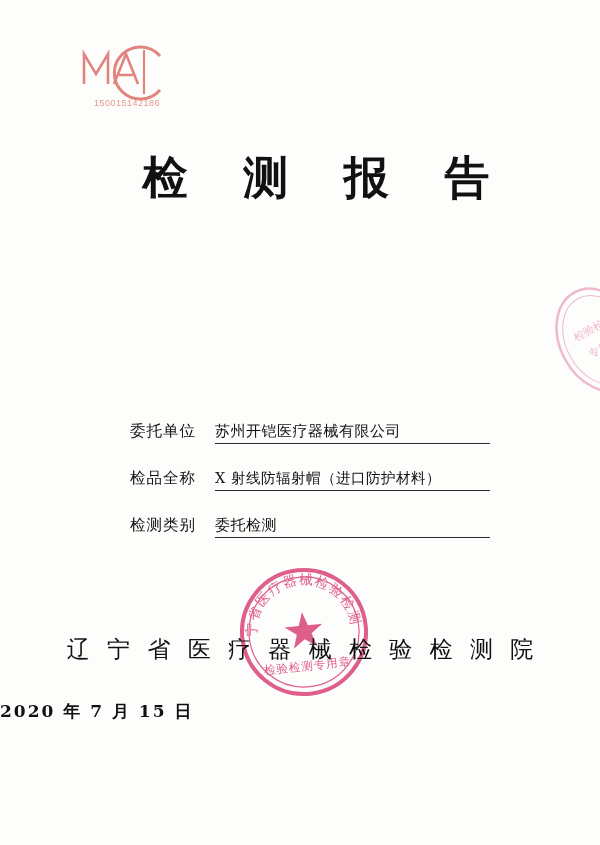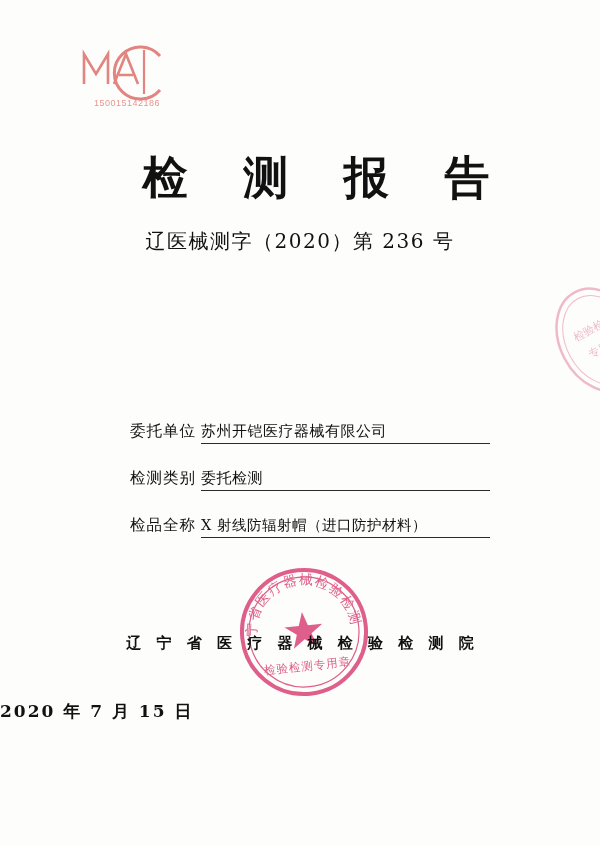--- a/index.html
+++ b/index.html
@@ -86,43 +86,43 @@
   .field-label {
     font-size: 15.5px;
     letter-spacing: 1px;
     white-space: nowrap;
     font-family: "DejaVu Serif", serif;
     color: #111;
     padding-bottom: 2px;
   }
   .field-value {
     flex: 1;
-    margin-left: 5px;
+    margin-left: 19px;
     border-bottom: 1px solid #2a2a2a;
     font-size: 15px;
     letter-spacing: 0.5px;
     white-space: nowrap;
     font-family: "DejaVu Serif", serif;
     color: #111;
     padding-bottom: 2px;
     overflow: hidden;
   }
   .field-row.wide .field-value { font-size: 14.5px; }
 
   
   .issuer {
     position: absolute;
     top: 634px;
     left: 0;
     width: 600px;
     text-align: center;
-    font-size: 15px;
+    font-size: 23px;
     letter-spacing: 5px;
     text-indent: 5px;
-    font-weight: bold;
+    font-weight: normal;
     font-family: "DejaVu Serif", serif;
     color: #111;
   }
   .issue-date {
     position: absolute;
     top: 700px;
     left: 0;
     width: 600px;
     text-align: left;
     font-size: 17px;
@@ -173,43 +173,42 @@
 
         <path d="M88 20 A 26 26 0 1 0 88 54" stroke-width="3"></path>
         <path d="M72 14 L72 58" stroke-width="2.2"></path>
       </g>
     </svg>
     <div class="cma-code">150015142186</div>
   </div>
 
   <div class="title">检 测 报 告</div>
 
-  <div class="report-no">辽医械测字（2020）第 236 号</div>
 
   <div class="seal-faint">
     <svg width="110" height="120" viewBox="0 0 110 120" xmlns="http://www.w3.org/2000/svg">
       <ellipse cx="55" cy="60" rx="40" ry="54" fill="none" stroke="#d6336c" stroke-width="2.5"></ellipse>
       <ellipse cx="55" cy="60" rx="34" ry="47" fill="none" stroke="#d6336c" stroke-width="1"></ellipse>
       <text x="55" y="50" fill="#d6336c" font-size="11" font-family="DejaVu Serif, serif" text-anchor="middle" transform="rotate(0 55 50)">检验检测</text>
       <text x="55" y="72" fill="#d6336c" font-size="11" font-family="DejaVu Serif, serif" text-anchor="middle">专用章</text>
     </svg>
   </div>
 
   <div class="fields">
     <div class="field-row">
       <span class="field-label">委托单位</span>
       <span class="field-value">苏州开铠医疗器械有限公司</span>
     </div>
+    <div class="field-row wide">
+      <span class="field-label">检品全称</span>
+      <span class="field-value">X 射线防辐射帽（进口防护材料）</span>
+    </div>
     <div class="field-row">
       <span class="field-label">检测类别</span>
       <span class="field-value">委托检测</span>
-    </div>
-    <div class="field-row wide">
-      <span class="field-label">检品全称</span>
-      <span class="field-value">X 射线防辐射帽（进口防护材料）</span>
     </div>
   </div>
 
   <div class="seal">
     <svg width="132" height="132" viewBox="0 0 132 132" xmlns="http://www.w3.org/2000/svg">
       <circle cx="66" cy="66" r="62" fill="none" stroke="#d6336c" stroke-width="4"></circle>
       <circle cx="66" cy="66" r="55" fill="none" stroke="#d6336c" stroke-width="1.2"></circle>
       <path id="sealArc" d="M 18 66 A 48 48 0 0 1 114 66" fill="none"></path>
       <text fill="#d6336c" font-size="13.5" font-family="DejaVu Serif, serif" letter-spacing="1.5">
         <textPath href="#sealArc" startOffset="50%" text-anchor="middle">辽宁省医疗器械检验检测院</textPath>

